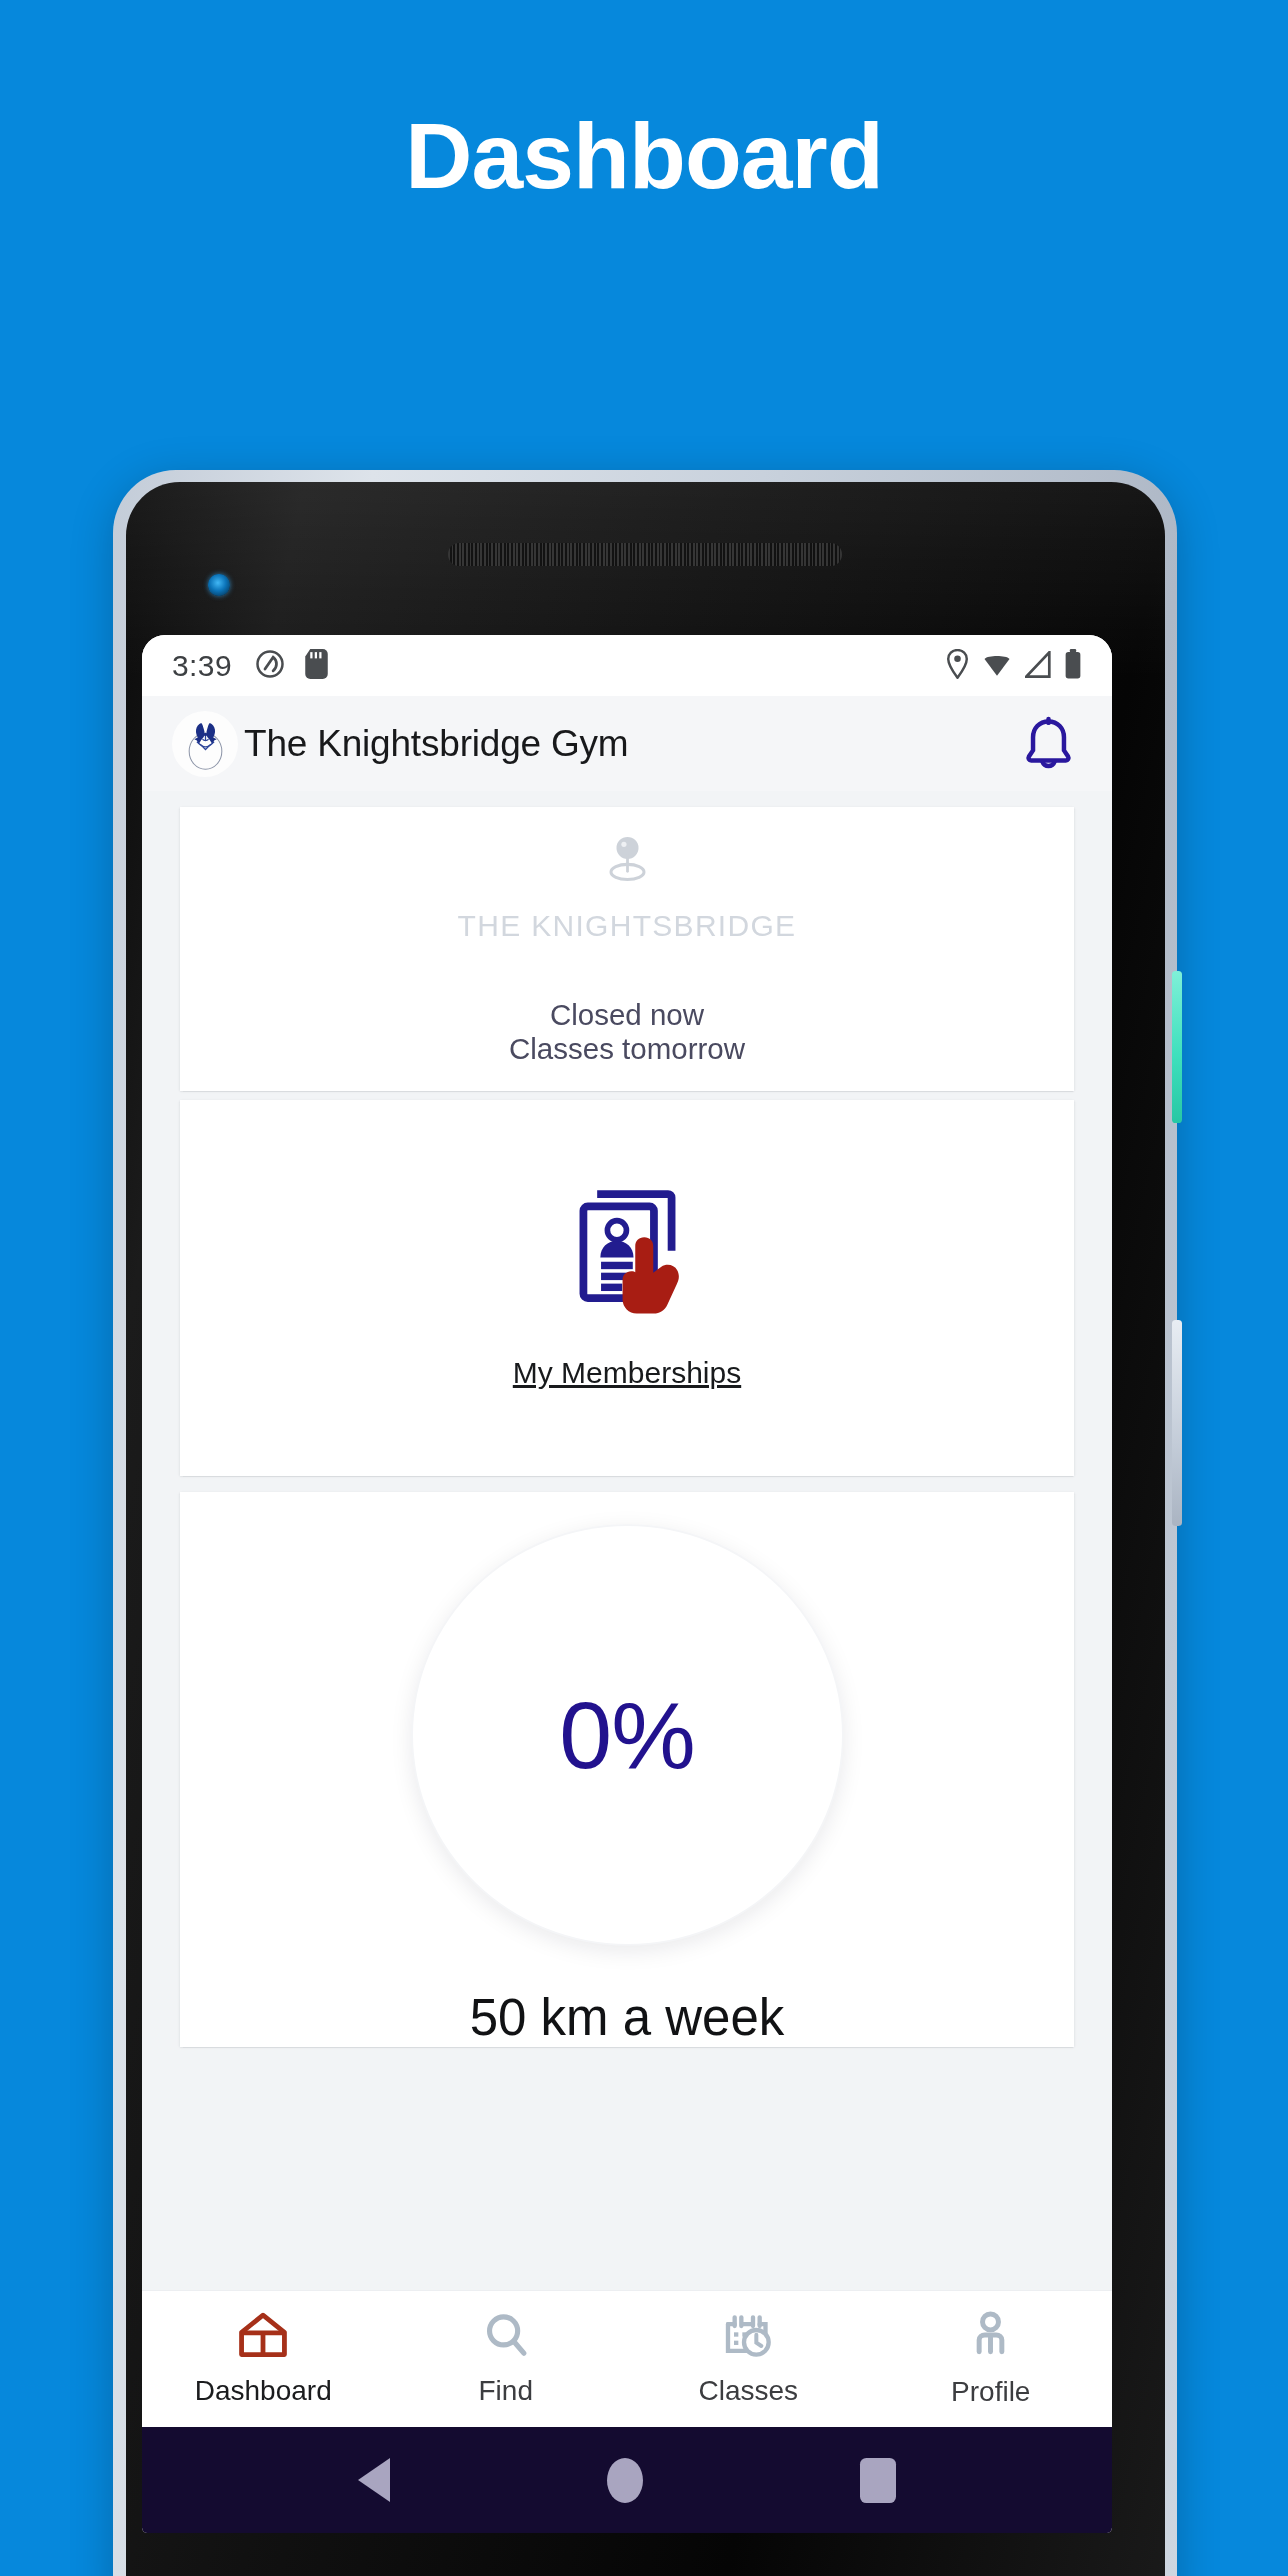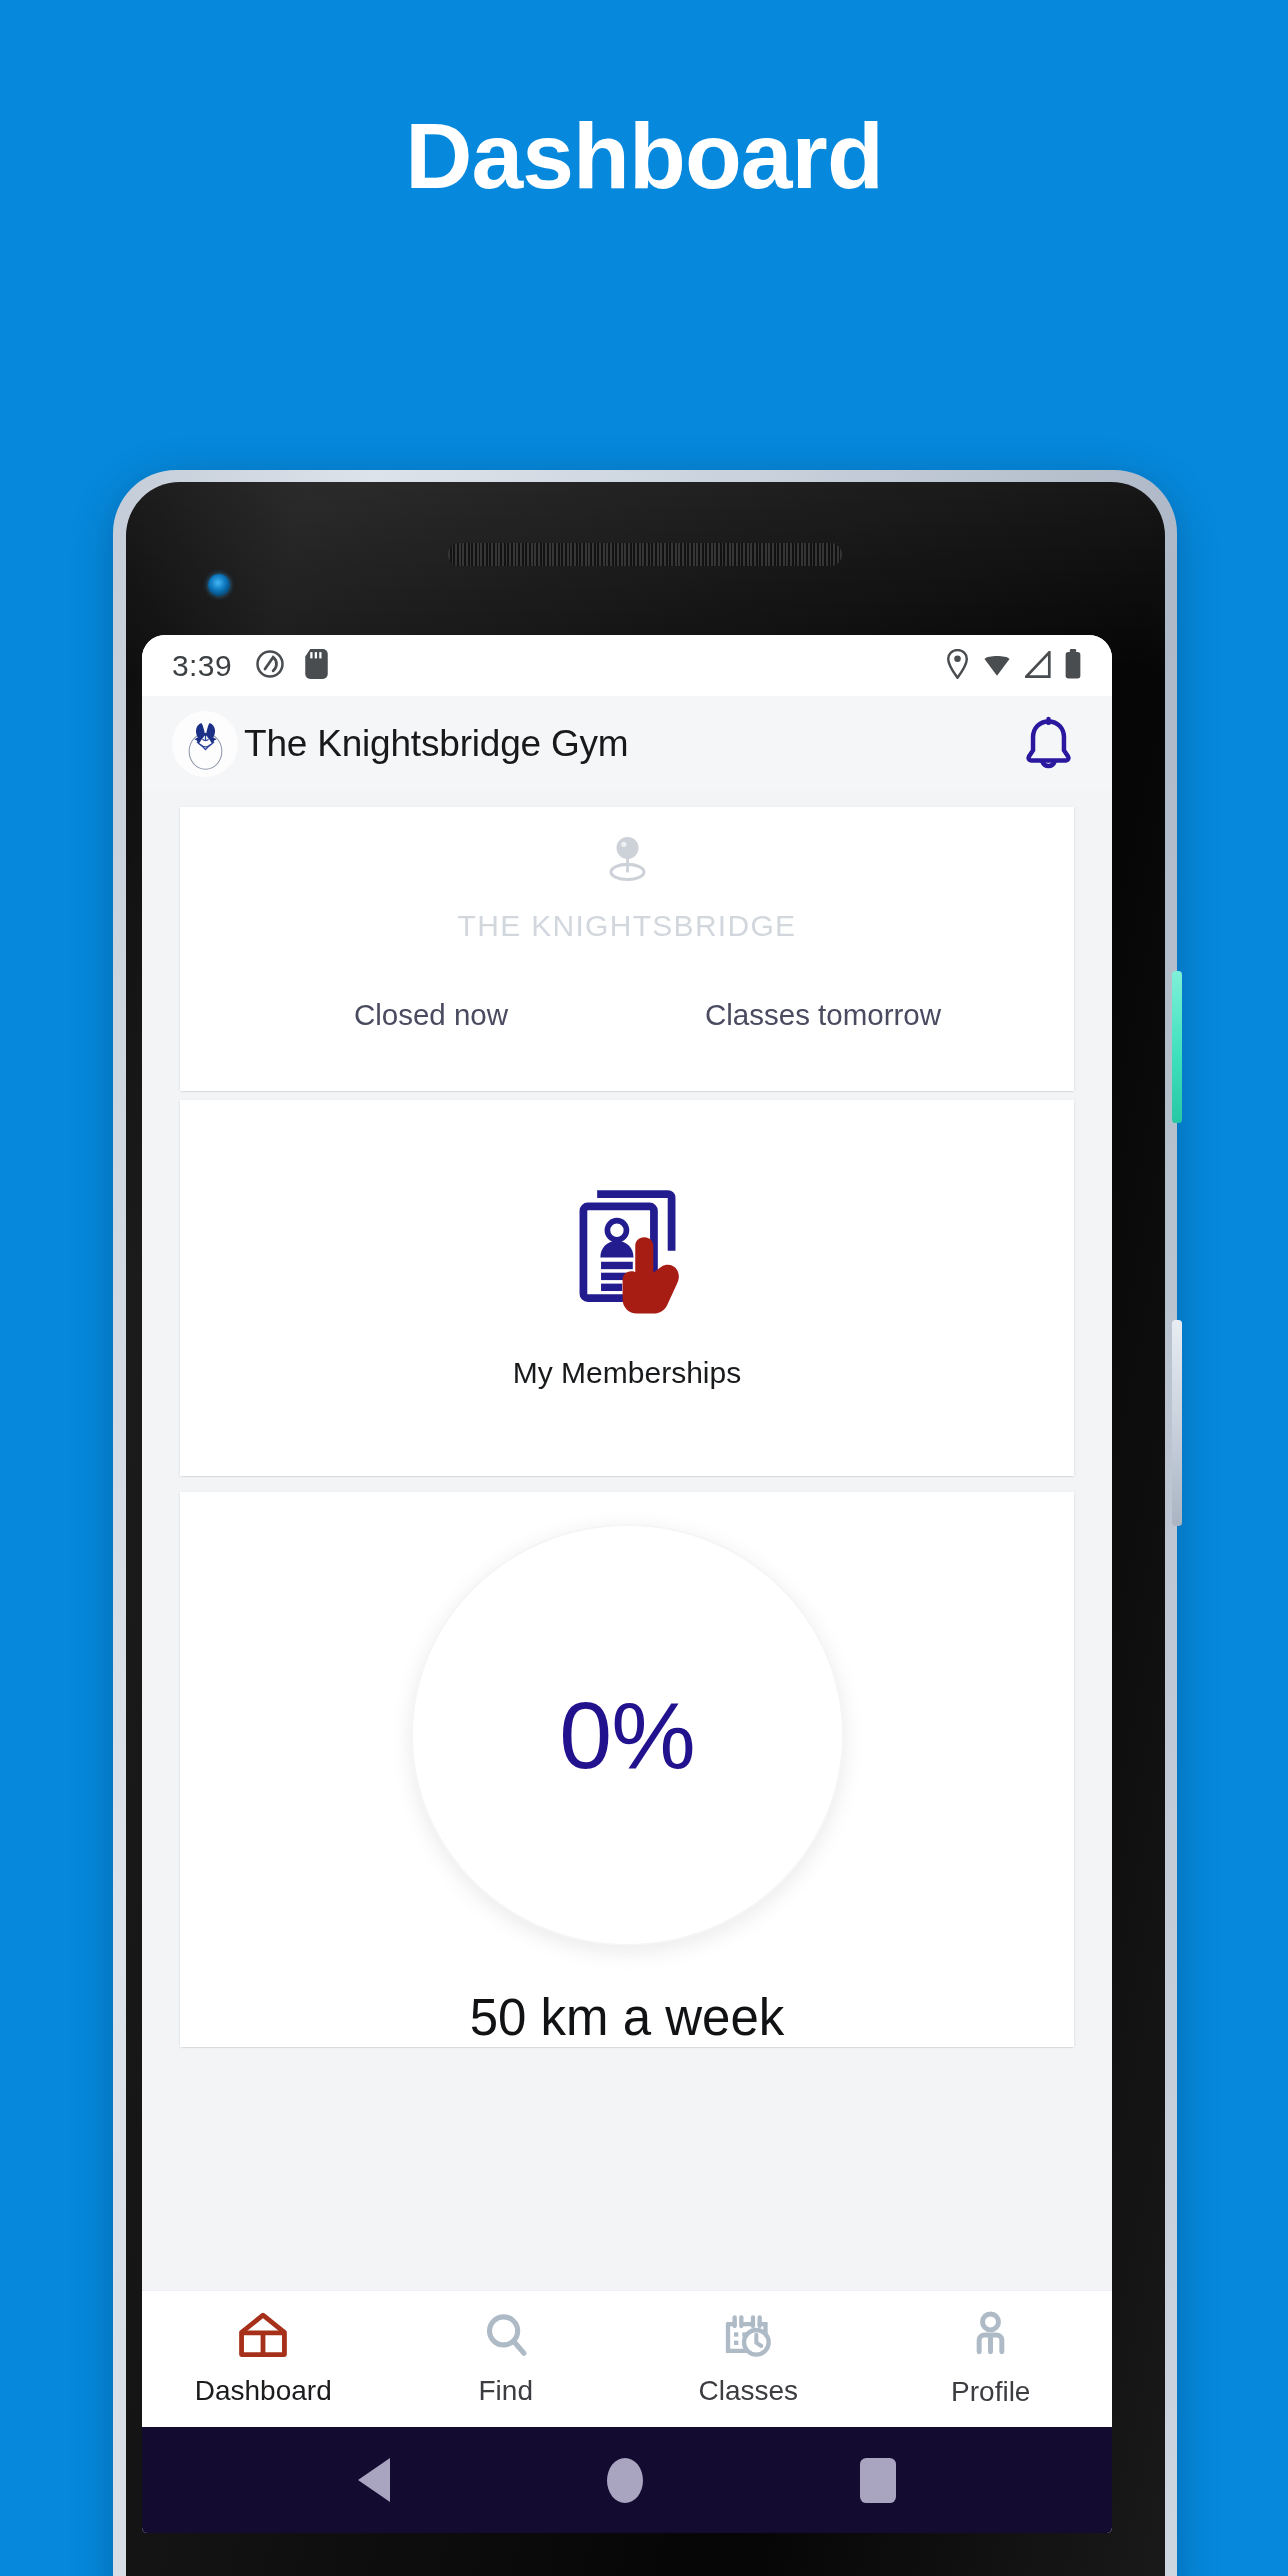--- a/index.html
+++ b/index.html
@@ -216,40 +216,42 @@
     font-size: 30px;
     letter-spacing: 1.3px;
     color: #d2d7de;
   }
   #gym-card-hours {
     display: flex;
     width: 100%;
     margin-top: 47px;
     padding: 0 55px;
     box-sizing: border-box;
+    flex-direction: column;
   }
   #gym-card-hours > div {
     flex: 1;
     text-align: center;
     font-size: 29.5px;
     color: #4a4a60;
   }
 
   
   #memberships-card {
     height: 376px;
     display: flex;
     flex-direction: column;
     align-items: center;
     justify-content: center;
   }
   #memberships-label {
     margin-top: 24px;
     font-size: 30px;
     color: #181a1c;
+    text-decoration: underline;
   }
 
   
   #goal-card {
     margin-top: 16px;
     height: 555px;
     display: flex;
     flex-direction: column;
     align-items: center;
     padding-top: 34px;

